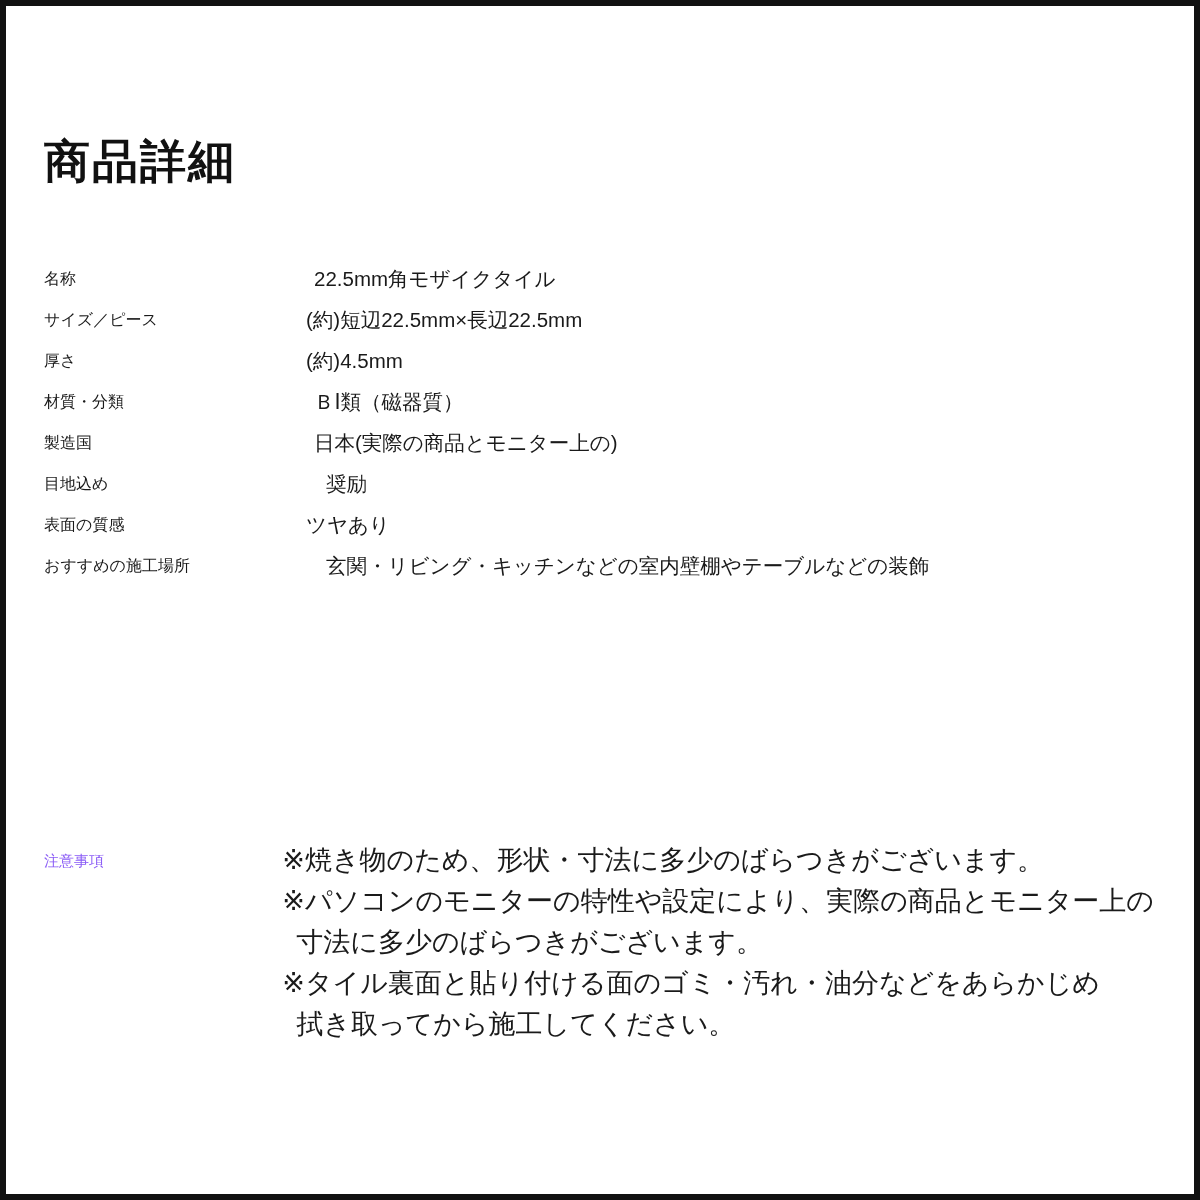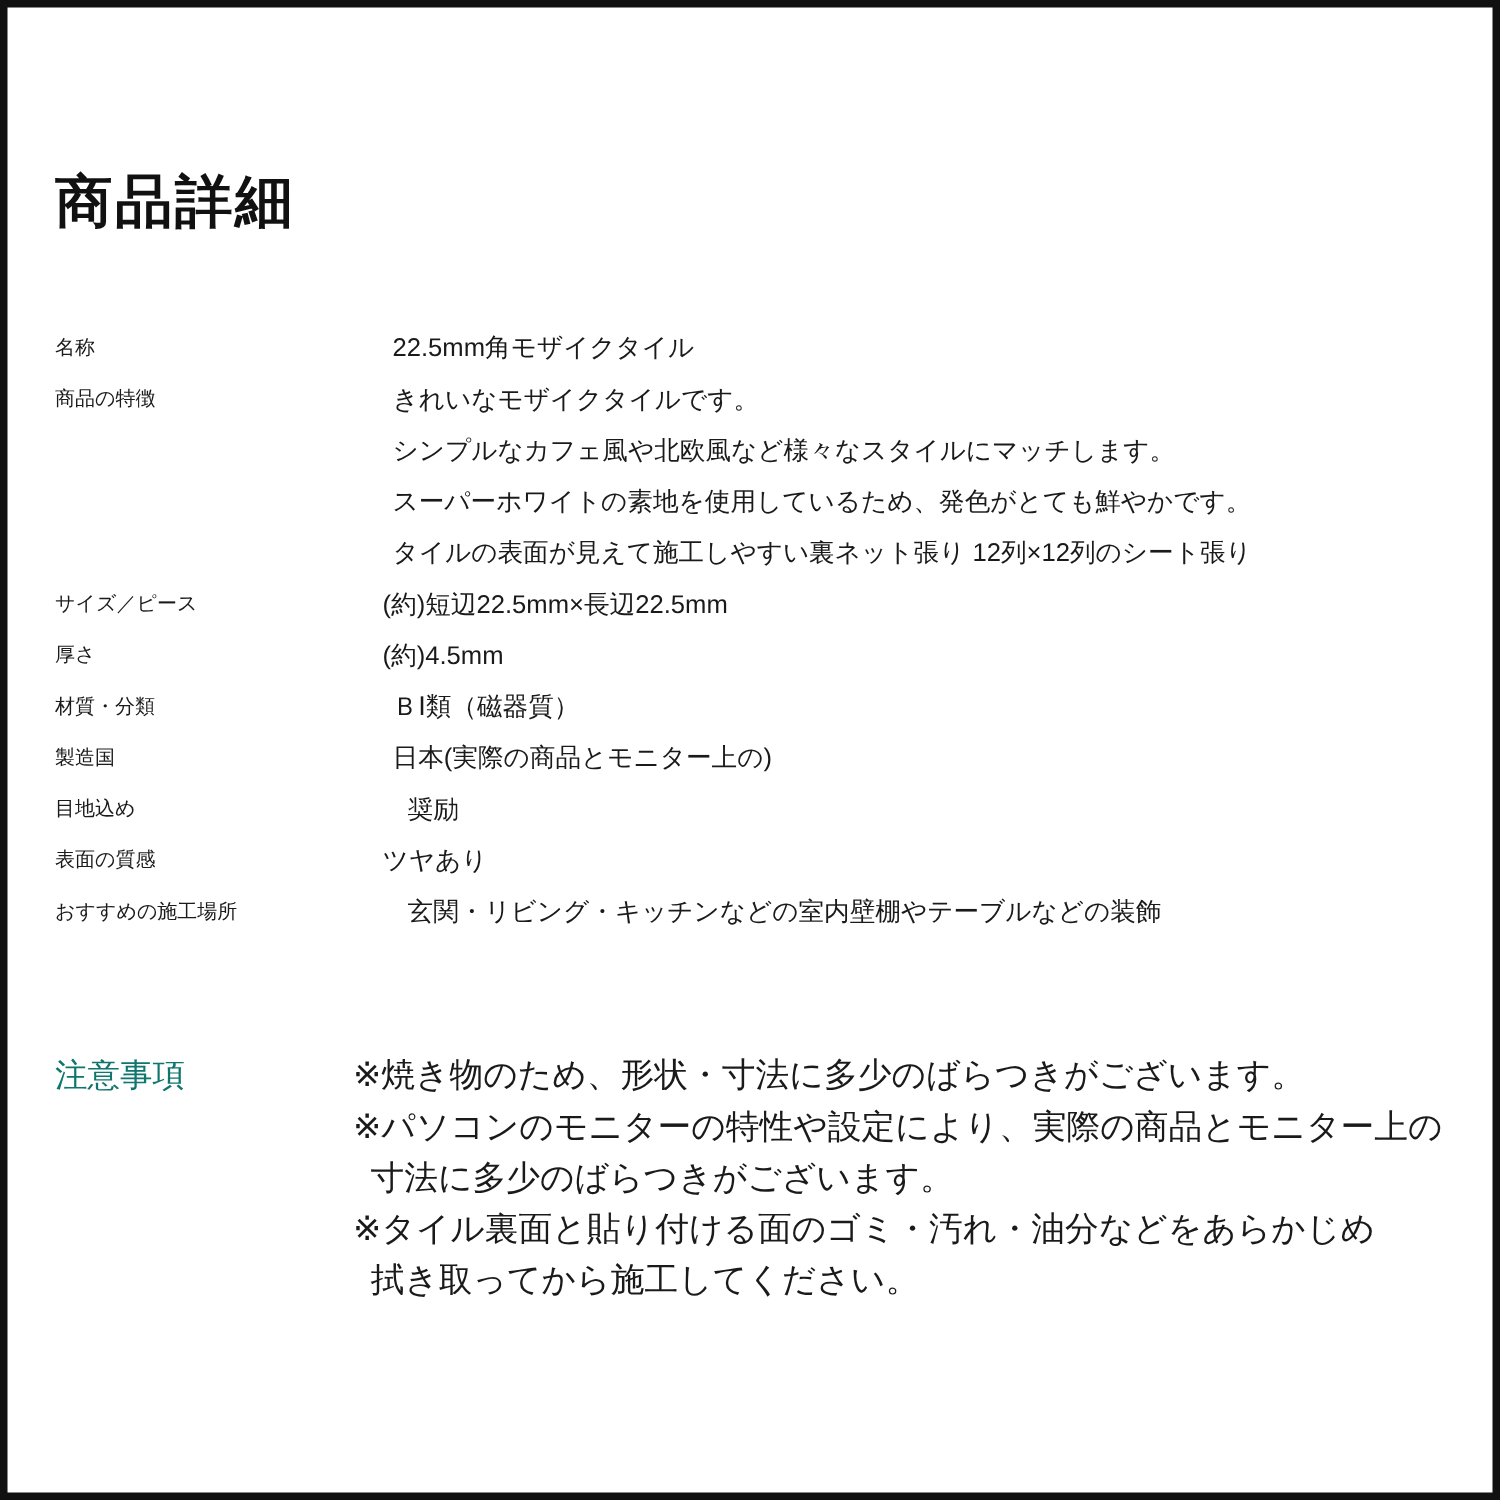--- a/index.html
+++ b/index.html
@@ -95,23 +95,23 @@
   .notes-table {
     position: absolute;
     left: 44px;
     top: 840px;
     width: 1110px;
     border-collapse: collapse;
   }
   .notes-table tr { vertical-align: top; }
   .notes-label {
     width: 262px;
-    font-size: 26px;
-    line-height: 41px;
-    color: #0f766e;
+    font-size: 15px;
+    line-height: 41px;
+    color: #8b5cf6;
     white-space: nowrap;
     padding: 0;
   }
   .notes-value {
     font-size: 27px;
     line-height: 41px;
     color: #1a1a1a;
     padding: 0;
   }
   .notes-value .nline {
@@ -133,29 +133,20 @@
   <div class="content">
 
     <div class="page-title">商品詳細</div>
 
     <table class="spec-table">
       <tbody>
         <tr>
           <td class="spec-label">名称</td>
           <td class="spec-value">
             <span class="vline indent-1">22.5mm角モザイクタイル</span>
-          </td>
-        </tr>
-        <tr>
-          <td class="spec-label">商品の特徴</td>
-          <td class="spec-value">
-            <span class="vline indent-1">きれいなモザイクタイルです。</span>
-            <span class="vline indent-1">シンプルなカフェ風や北欧風など様々なスタイルにマッチします。</span>
-            <span class="vline indent-1">スーパーホワイトの素地を使用しているため、発色がとても鮮やかです。</span>
-            <span class="vline indent-1">タイルの表面が見えて施工しやすい裏ネット張り 12列×12列のシート張り</span>
           </td>
         </tr>
         <tr>
           <td class="spec-label">サイズ／ピース</td>
           <td class="spec-value">
             <span class="vline">(約)短辺22.5mm×長辺22.5mm</span>
           </td>
         </tr>
         <tr>
           <td class="spec-label">厚さ</td>

